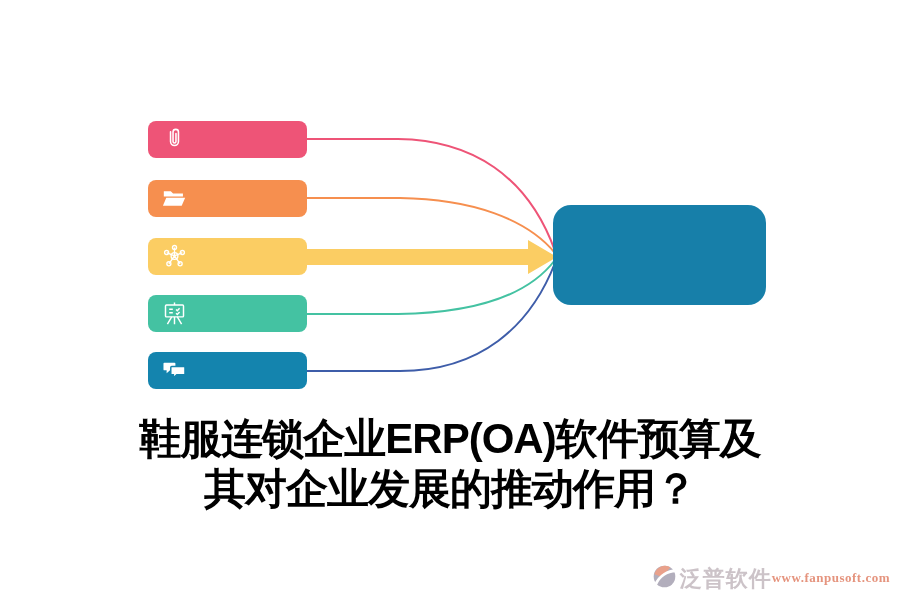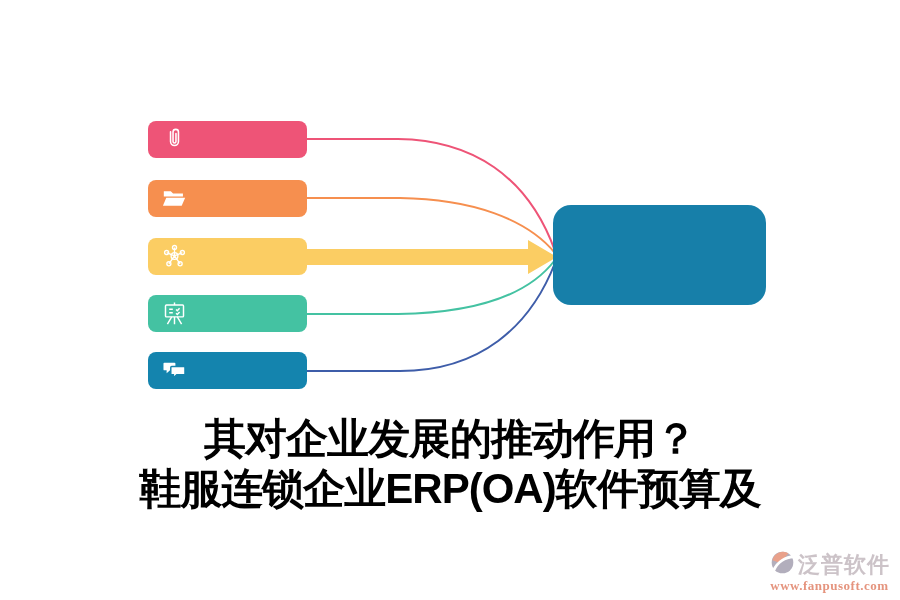--- a/index.html
+++ b/index.html
@@ -15,21 +15,21 @@
   .bar-icon{display:inline-flex;align-items:center;justify-content:center;width:27px;height:27px;}
   .bar-icon svg{display:block;}
   .target-box{
     position:absolute;left:553px;top:205px;width:213px;height:100px;border-radius:18px;z-index:2;
   }
   .title{
     position:absolute;left:0;top:414px;width:900px;text-align:center;z-index:3;
     font-weight:bold;font-size:42px;line-height:50px;letter-spacing:-1px;color:#000;
   }
   .watermark{
-    position:absolute;right:10px;bottom:6px;z-index:3;display:flex;flex-direction:column;align-items:center;
+    position:absolute;right:10px;bottom:6px;z-index:3;display:flex;flex-direction:row;align-items:center;
   }
   .wm-row{display:flex;align-items:center;gap:2px;}
   .wm-brand{font-size:22px;font-weight:bold;letter-spacing:1px;}
   .wm-url{font-family:"Liberation Serif",serif;font-weight:bold;font-size:13px;letter-spacing:0.5px;margin-top:-2px;}
 </style>
 </head>
 <body>
 
 <div class="canvas">
 
@@ -88,22 +88,22 @@
             <path d="M3 5 h9 a0.8 0.8 0 0 1 0.8 0.8 V11 a0.8 0.8 0 0 1 -0.8 0.8 H8 L5 14.5 V11.8 H3 A0.8 0.8 0 0 1 2.2 11 V5.8 A0.8 0.8 0 0 1 3 5 z" fill="#fff"></path>
             <path d="M9.5 8.5 h11 a0.8 0.8 0 0 1 0.8 0.8 V15 a0.8 0.8 0 0 1 -0.8 0.8 h-6.5 l-3 2.7 v-2.7 h-1.5 a0.8 0.8 0 0 1 -0.8 -0.8 V9.3 a0.8 0.8 0 0 1 0.8 -0.8 z" fill="#fff" stroke="var(--c)" stroke-width="1.3"></path>
           </svg>
         </span>
       </div>
     </div>
 
   <div class="target-box" id="target-box" style="background: rgb(23, 127, 169);"></div>
 
   <div class="title" style="color: rgb(0, 0, 0);">
+    <div>鞋服连锁企业ERP(OA)软件预算及</div>
     <div>其对企业发展的推动作用？</div>
-    <div>鞋服连锁企业ERP(OA)软件预算及</div>
   </div>
 
   <div class="watermark">
     <div class="wm-row">
       <span class="wm-icon" id="wm-icon"><svg viewBox="0 0 30 30" width="27" height="27">
             <circle cx="15" cy="15" r="12" fill="#B2AEBC"></circle>
             <path d="M3.8 12.5 A12 12 0 0 1 21.5 4.7 L12.5 15.5 Z" fill="#E9A18B"></path>
             <path d="M5 24 C9.5 14 18.5 8.8 28 8.6" stroke="#fff" stroke-width="3.2" fill="none" stroke-linecap="round"></path>
           </svg></span>
       <span class="wm-brand" id="wm-brand" style="color: rgb(204, 195, 200);">泛普软件</span>

